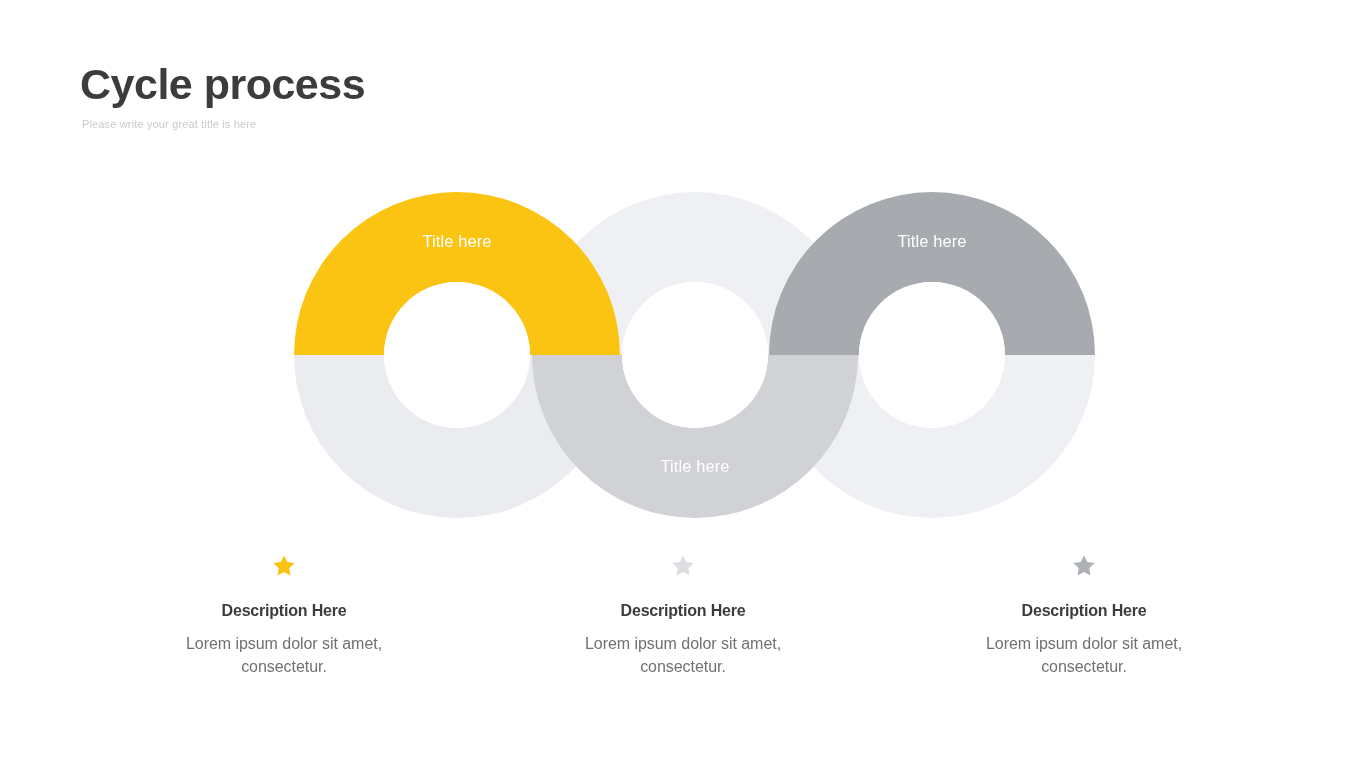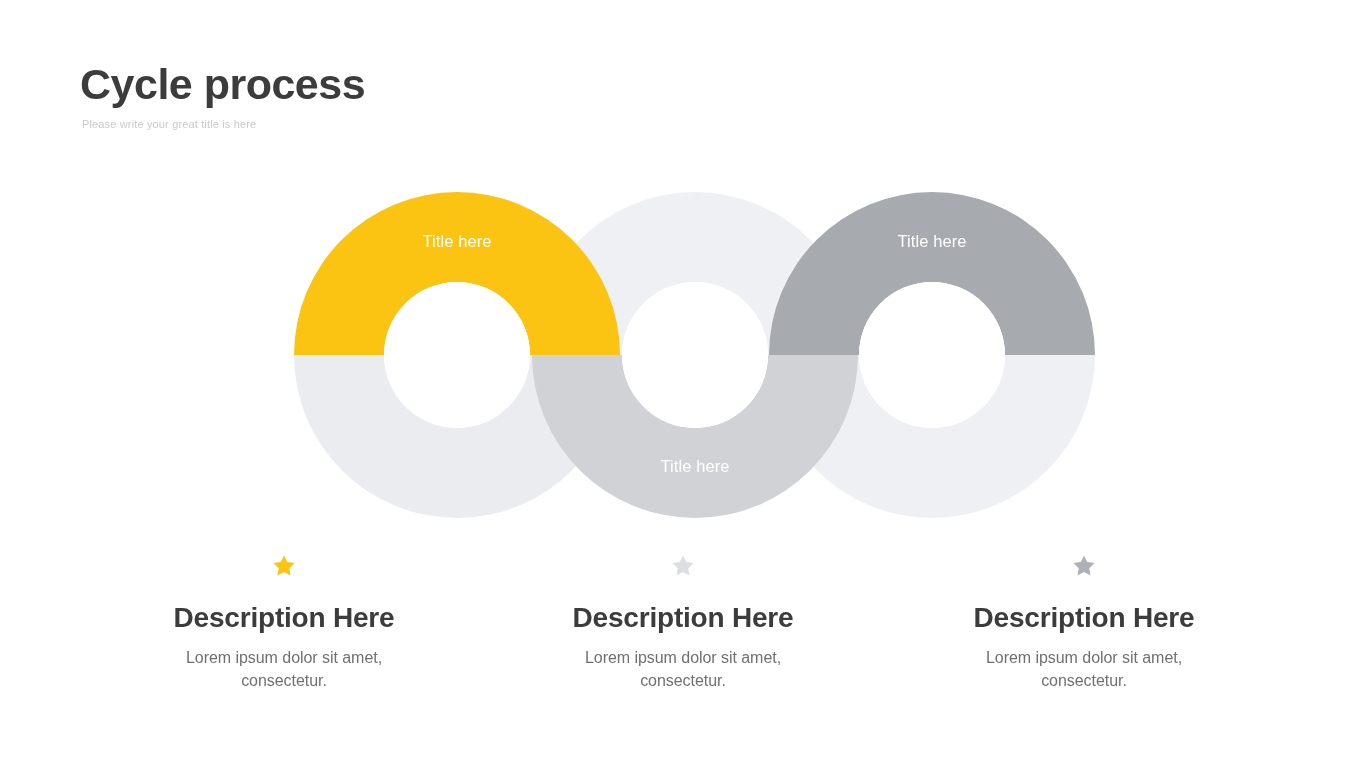--- a/index.html
+++ b/index.html
@@ -76,21 +76,21 @@
     text-align: center;
     transform: translateX(-50%);
   }
   .desc-star {
     height: 26px;
     line-height: 26px;
     margin-bottom: 24px;
   }
   .desc-star svg { display: inline-block; vertical-align: middle; }
   .desc-title {
-    font-size: 28px;
+    font-size: 16px;
     font-weight: bold;
     color: #3c3c3c;
     margin: 0 0 12px 0;
     letter-spacing: -0.2px;
   }
   .desc-body {
     font-size: 16px;
     color: #6f7072;
     line-height: 1.45;
     margin: 9px auto;

